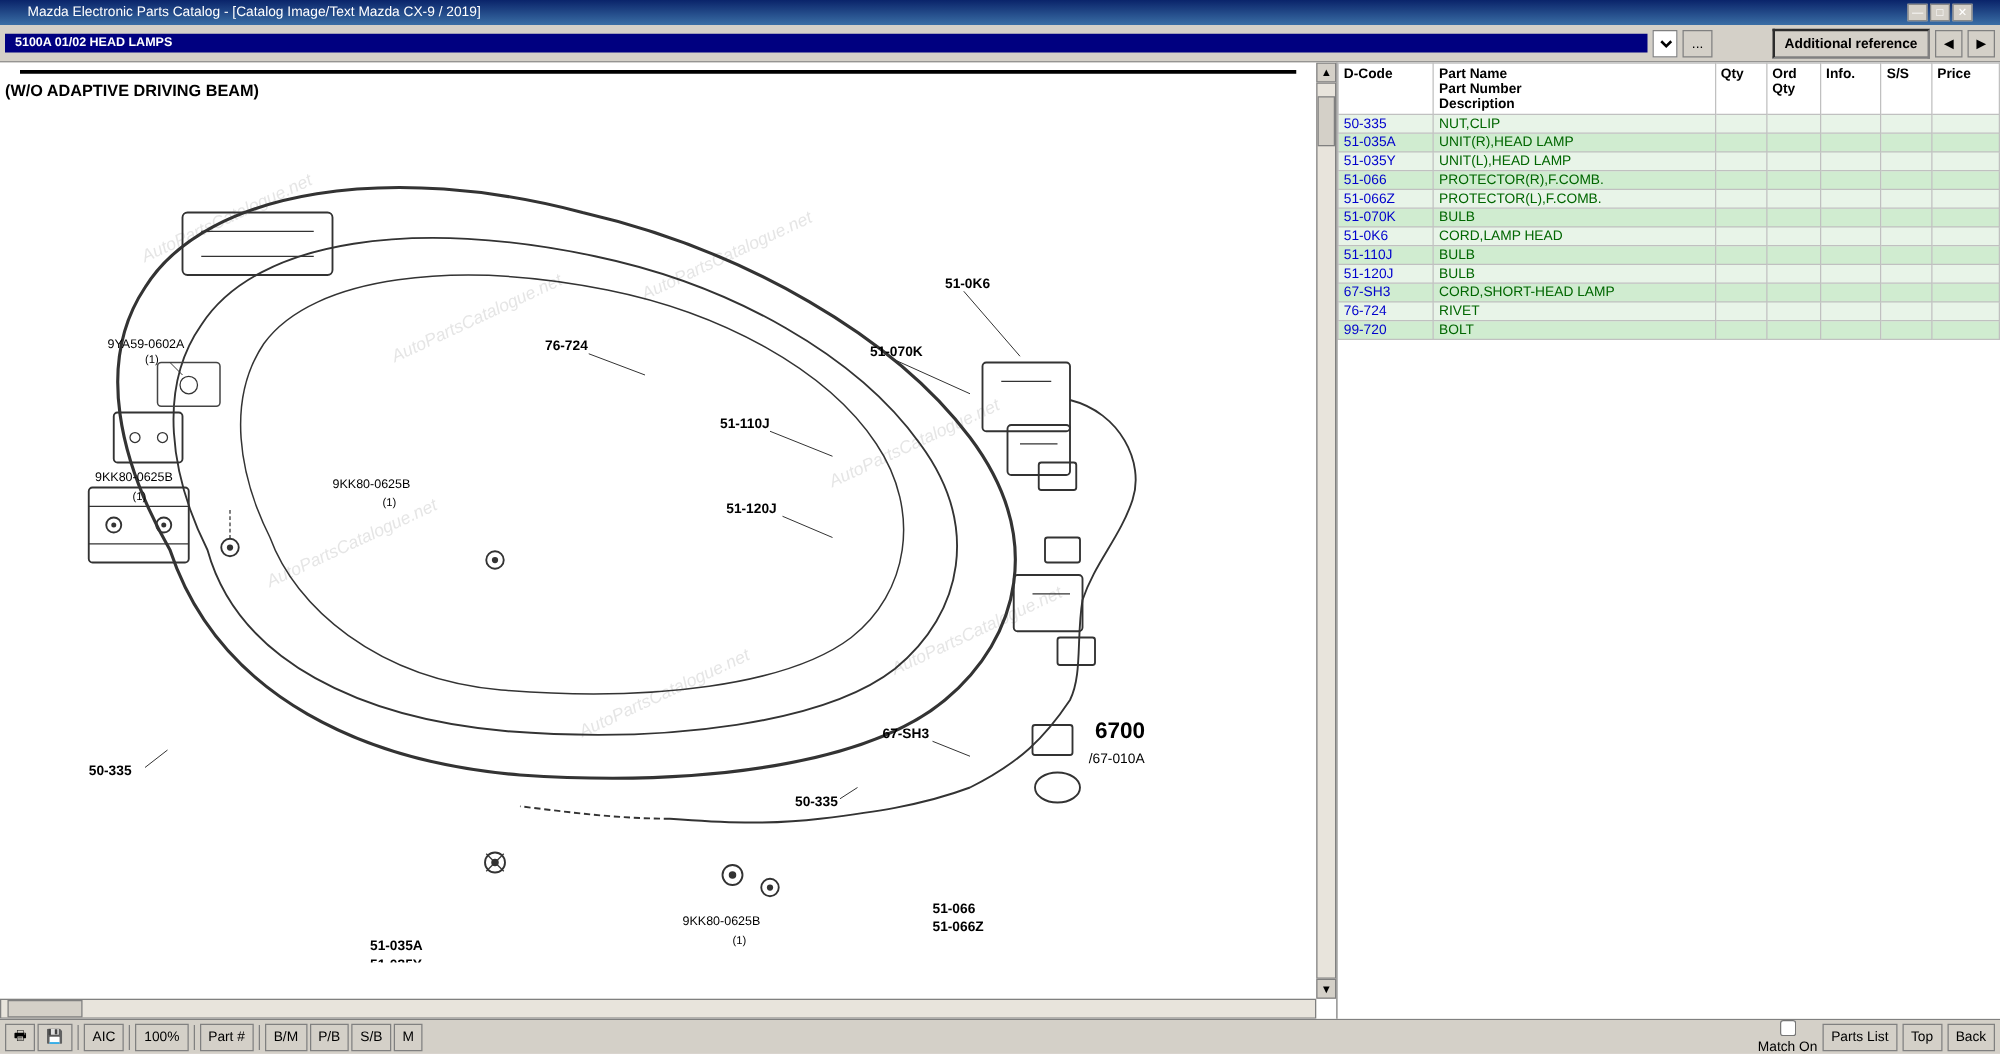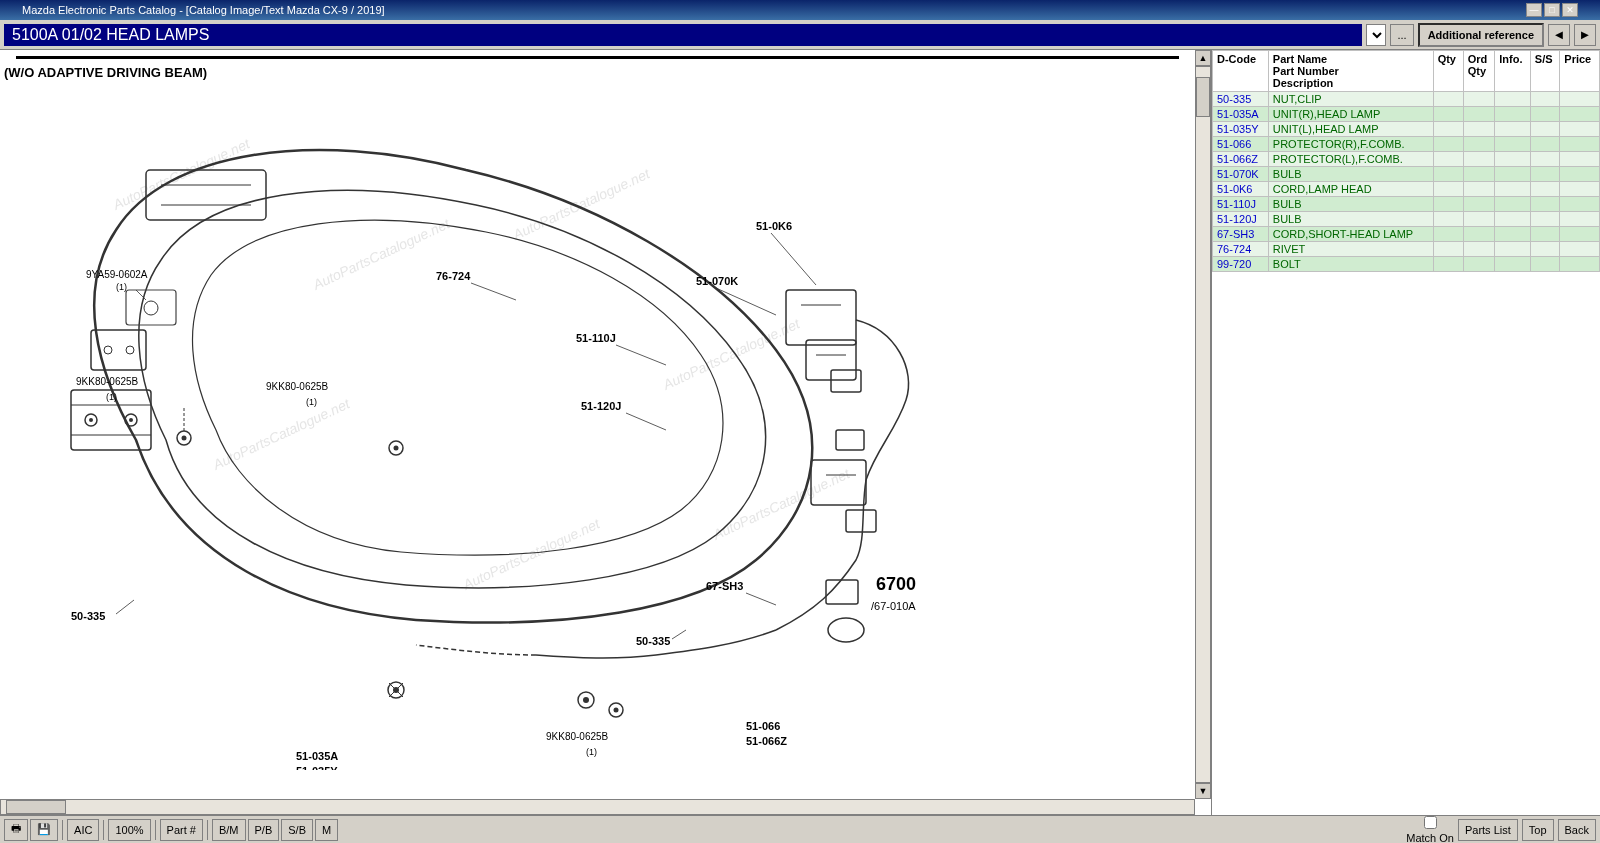--- a/index.html
+++ b/index.html
@@ -32,22 +32,22 @@
       border-bottom: 1px solid #808080;
       padding: 2px 4px;
       display: flex;
       align-items: center;
       gap: 4px;
       height: 30px;
     }
     .section-label {
       background: #000080;
       color: #fff;
-      font-weight: normal;
-      font-size: 16px;
+      font-weight: bold;
+      font-size: 10px;
       padding: 2px 8px;
       flex: 1;
     }
     .toolbar-select {
       height: 22px;
       font-size: 11px;
       border: 1px solid #808080;
       background: white;
       width: 20px;
     }
@@ -61,20 +61,21 @@
       white-space: nowrap;
     }
     .additional-ref-btn {
       background: #d4d0c8;
       border: 2px inset #808080;
       padding: 2px 8px;
       font-size: 11px;
       font-weight: bold;
       cursor: pointer;
       height: 24px;
+      margin-left: 44px;
     }
     .nav-arrow-btn {
       height: 22px;
       width: 22px;
       background: #d4d0c8;
       border: 1px solid #808080;
       font-size: 13px;
       display: flex; align-items: center; justify-content: center;
       cursor: pointer;
     }
@@ -89,21 +90,21 @@
     .diagram-area {
       flex: 1;
       background: white;
       border-right: 1px solid #808080;
       position: relative;
       overflow: hidden;
     }
 
     
     .parts-panel {
-      width: 388px;
+      width: 530px;
       background: white;
       display: flex;
       flex-direction: column;
     }
     .parts-table {
       width: 100%;
       border-collapse: collapse;
       font-size: 11px;
     }
     .parts-table thead th {

